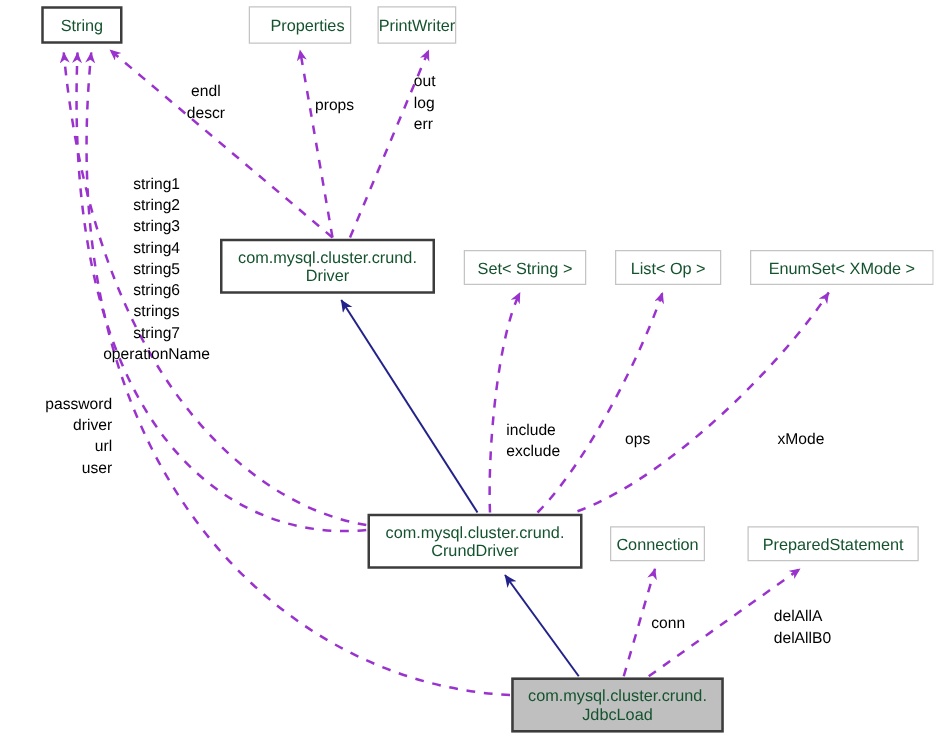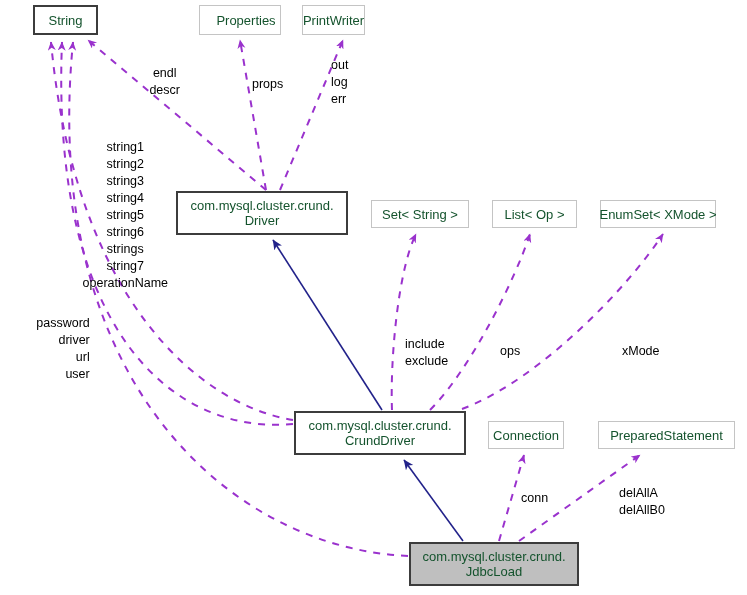--- a/index.html
+++ b/index.html
@@ -105,21 +105,21 @@
       <div class="node emph" style="left: 176px; top: 191px; width: 172px; height: 44px;">
         <div class="line">com.mysql.cluster.crund.</div>
         <div class="line">Driver</div>
       </div>
       <div class="node" style="left: 371px; top: 200px; width: 98px; height: 28px;">
         <div class="line">Set&lt; String &gt;</div>
       </div>
       <div class="node" style="left: 492px; top: 200px; width: 85px; height: 28px;">
         <div class="line">List&lt; Op &gt;</div>
       </div>
-      <div class="node" style="left: 600px; top: 200px; width: 116px; height: 28px;">
+      <div class="node" style="left: 600px; top: 200px; width: 147px; height: 28px;">
         <div class="line">EnumSet&lt; XMode &gt;</div>
       </div>
       <div class="node emph" style="left: 294px; top: 411px; width: 172px; height: 44px;">
         <div class="line">com.mysql.cluster.crund.</div>
         <div class="line">CrundDriver</div>
       </div>
       <div class="node" style="left: 488px; top: 421px; width: 76px; height: 28px;">
         <div class="line">Connection</div>
       </div>
       <div class="node" style="left: 598px; top: 421px; width: 137px; height: 28px;">

